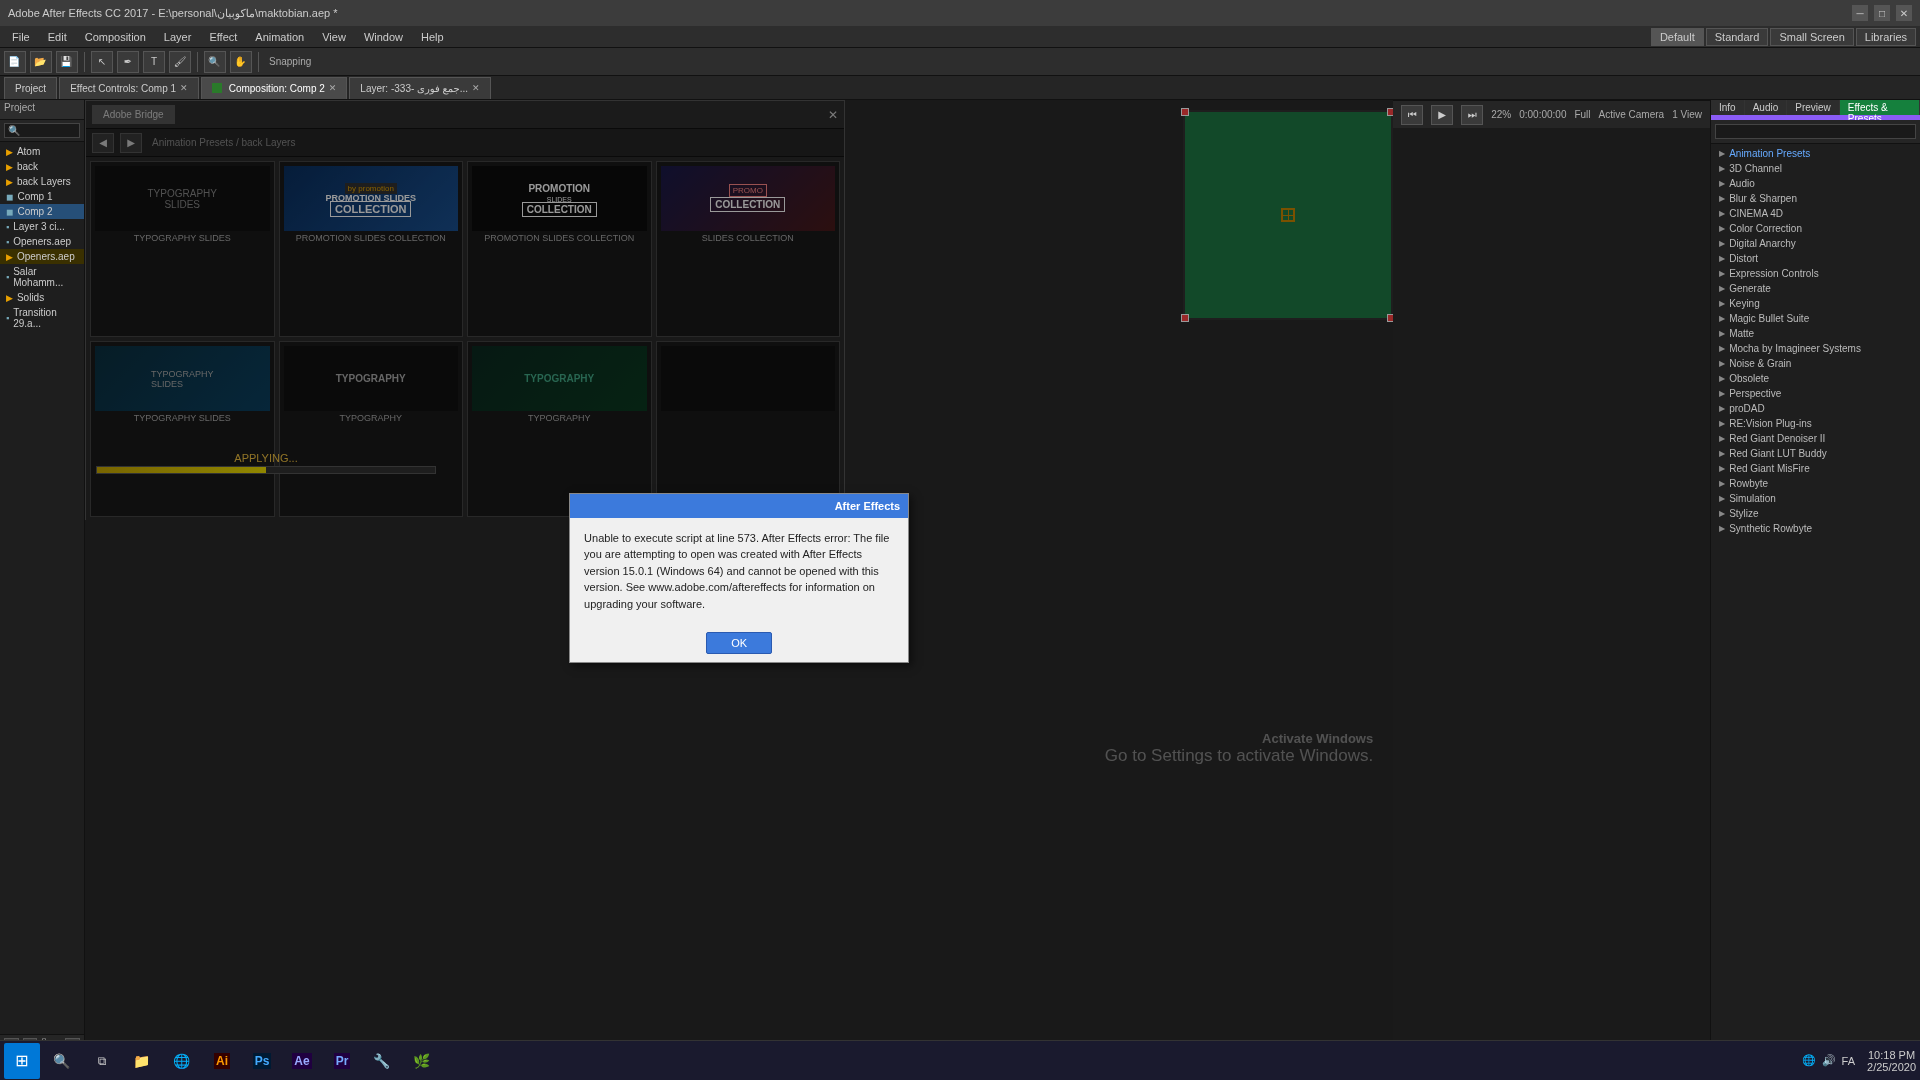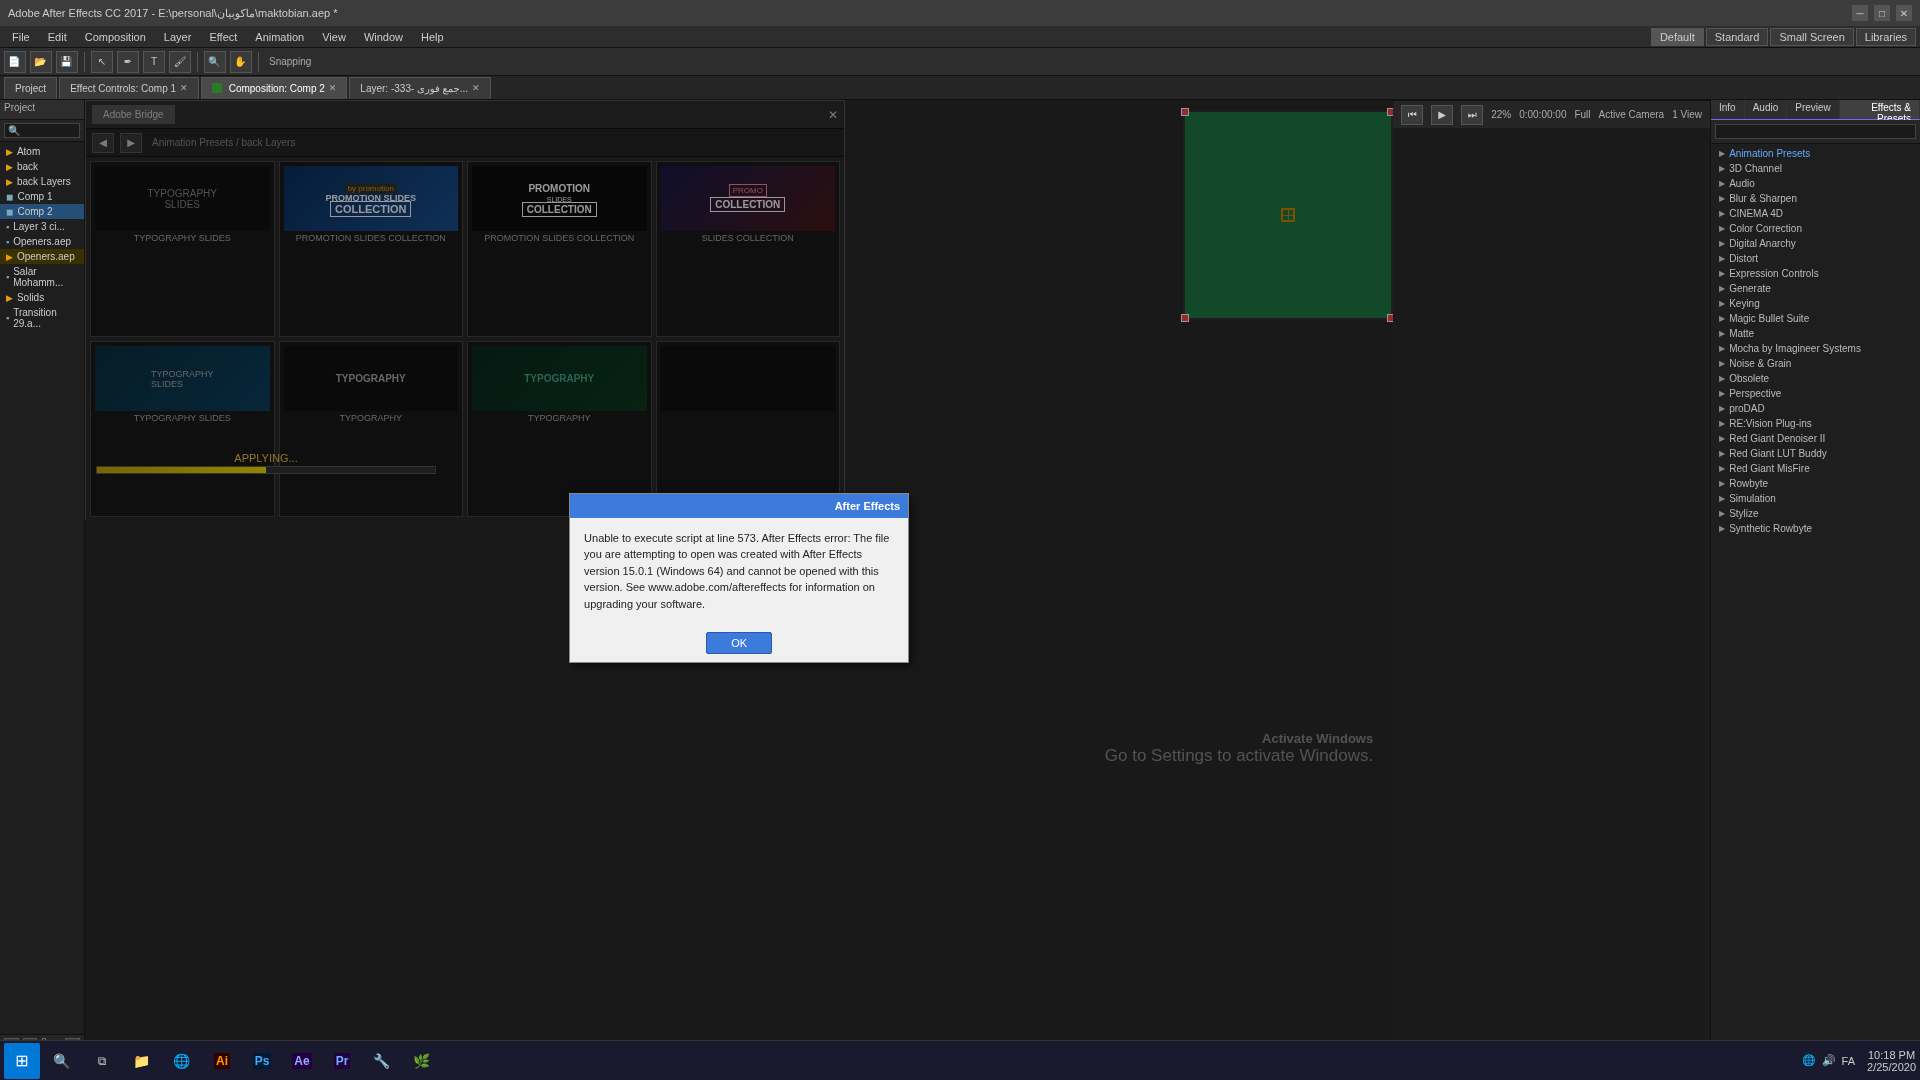--- a/index.html
+++ b/index.html
@@ -373,30 +373,30 @@
       width: 210px;
       background: #1e1e1e;
       border-left: 1px solid #111;
       display: flex;
       flex-direction: column;
     }
     #right-tabs {
       height: 20px;
       background: #2d2d2d;
       display: flex;
-      border-bottom: 1px solid #8b5cf6;
+      border-bottom: 5px solid #8b5cf6;
     }
     .right-tab {
       padding: 2px 8px;
       font-size: 10px;
       color: #ccc;
       cursor: pointer;
       border-right: 1px solid #333;
     }
-    .right-tab.active { color: #fff; background: #404040; text-align: right; }
+    .right-tab.active { color: #fff; background: #15803d; }
     #effects-search {
       height: 24px;
       background: #252525;
       border-bottom: 1px solid #111;
       display: flex;
       align-items: center;
       padding: 0 4px;
     }
     #effects-search input {
       width: 100%;

